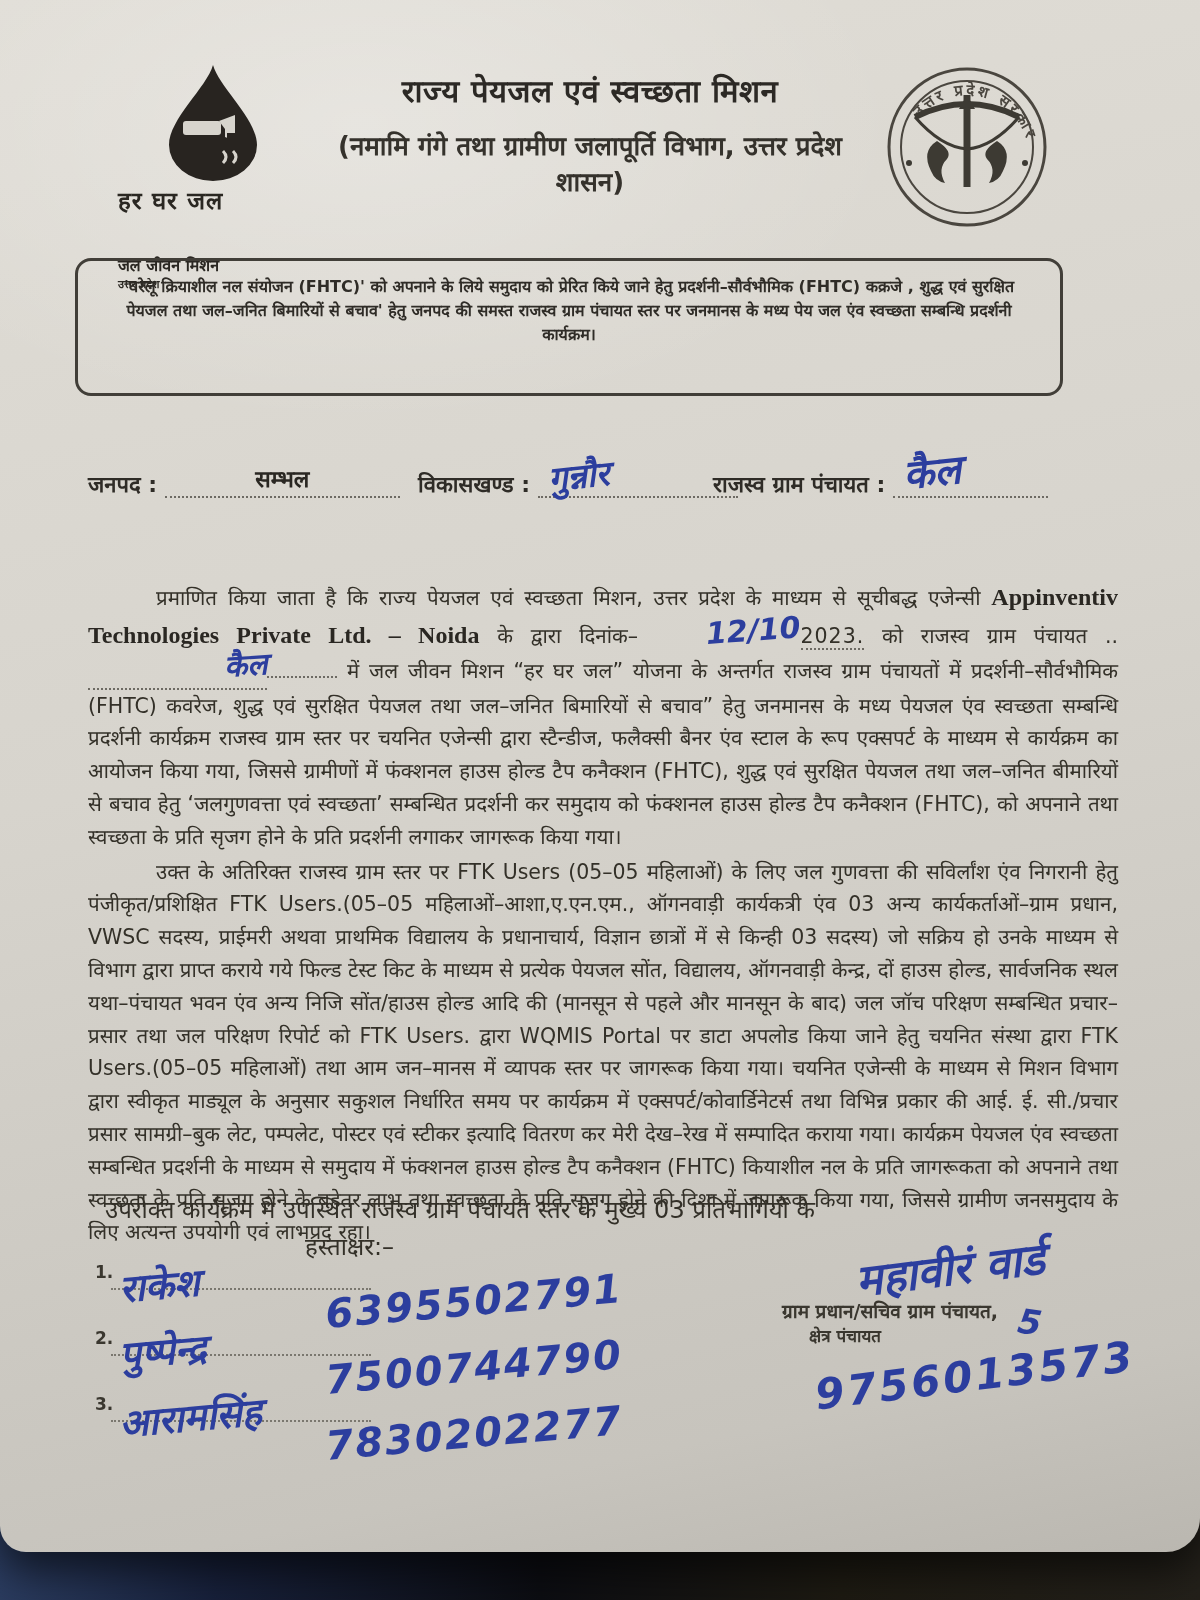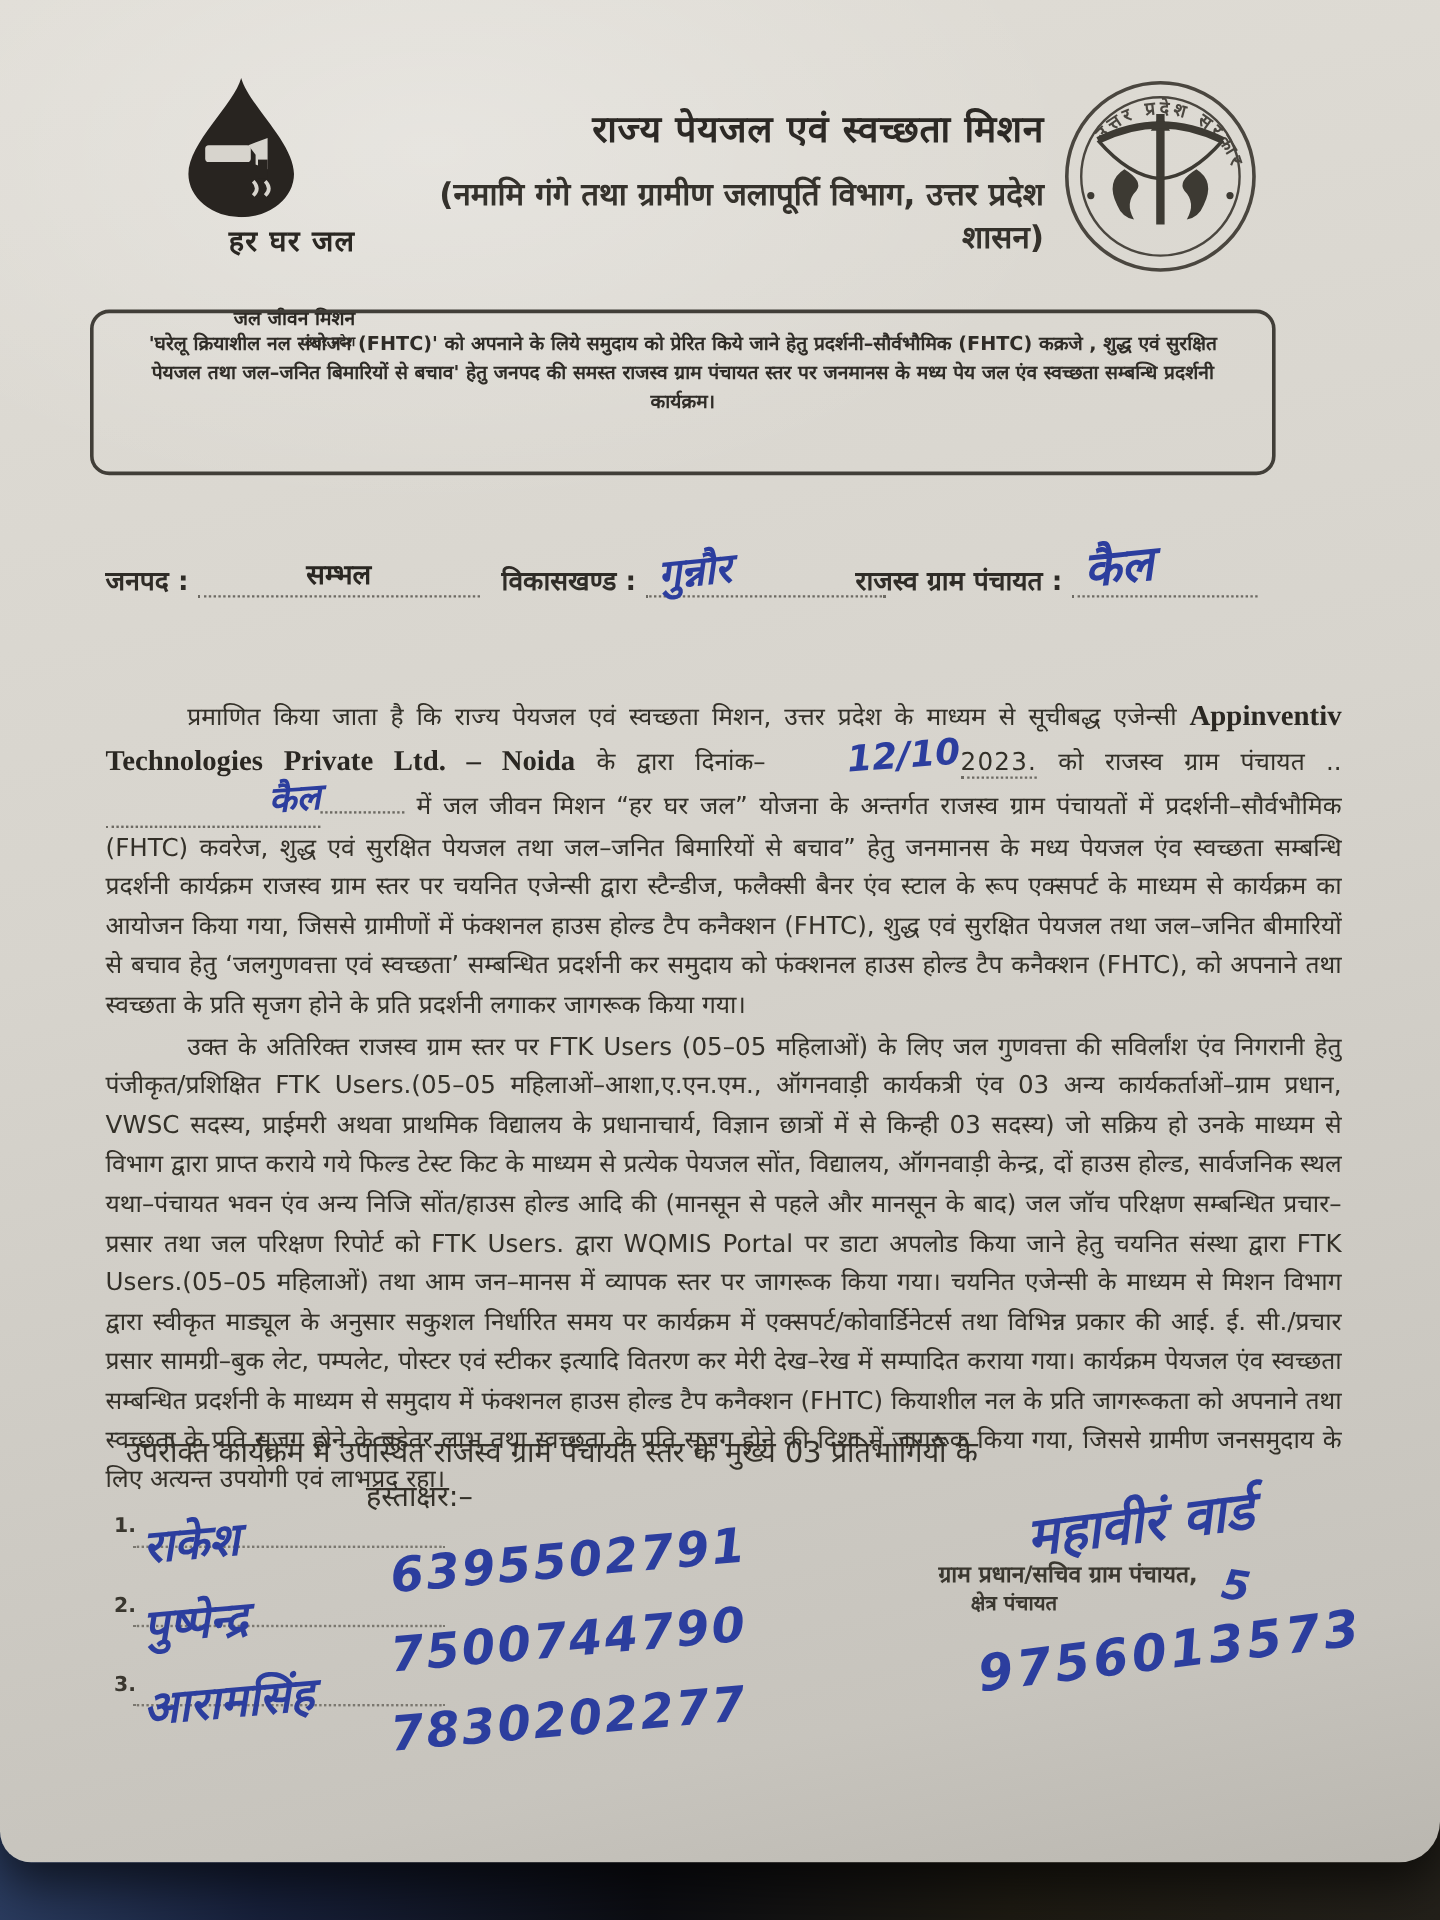--- a/index.html
+++ b/index.html
@@ -22,26 +22,26 @@
   .paper{
     position:absolute;top:0;left:0;width:1200px;height:1552px;
     background:
       radial-gradient(ellipse 900px 500px at 30% 8%, rgba(255,255,255,.28), rgba(255,255,255,0) 60%),
       linear-gradient(168deg, var(--paper-light) 0%, var(--paper) 45%, var(--paper-dark) 88%, #bab7b0 100%);
     border-radius:0 0 34px 26px;
     box-shadow:0 18px 40px rgba(0,0,0,.6);
   }
   
   .header{position:absolute;top:55px;left:0;width:1200px;height:190px;}
-  .logo-left{position:absolute;left:106px;top:8px;width:190px;text-align:right;color:#2a2722;}
+  .logo-left{position:absolute;left:118px;top:8px;width:190px;text-align:left;color:#2a2722;}
   .logo-left .drop{display:block;margin:0 auto;}
   .logo-l1{font-size:24px;font-weight:bold;letter-spacing:1px;margin-top:2px;}
   .logo-l2{font-size:16px;font-weight:bold;margin-top:38px;}
   .logo-l3{font-size:11px;font-weight:bold;}
-  .title-block{position:absolute;left:310px;top:30px;width:560px;text-align:right;}
+  .title-block{position:absolute;left:310px;top:14px;width:560px;text-align:center;}
   .main-title{font-size:31px;font-weight:bold;color:#2c2925;letter-spacing:.5px;}
   .sub-title{font-size:26px;font-weight:700;color:#35322c;margin-top:16px;}
   .seal{position:absolute;right:140px;top:0;width:185px;height:185px;}
   
   .notice-box{
     position:absolute;left:75px;top:258px;width:988px;min-height:138px;
     border:3px solid #413e38;border-radius:16px;
     padding:14px 26px 12px 26px;
     text-align:center;font-size:16px;font-weight:600;line-height:1.5;color:#2f2c27;
   }

